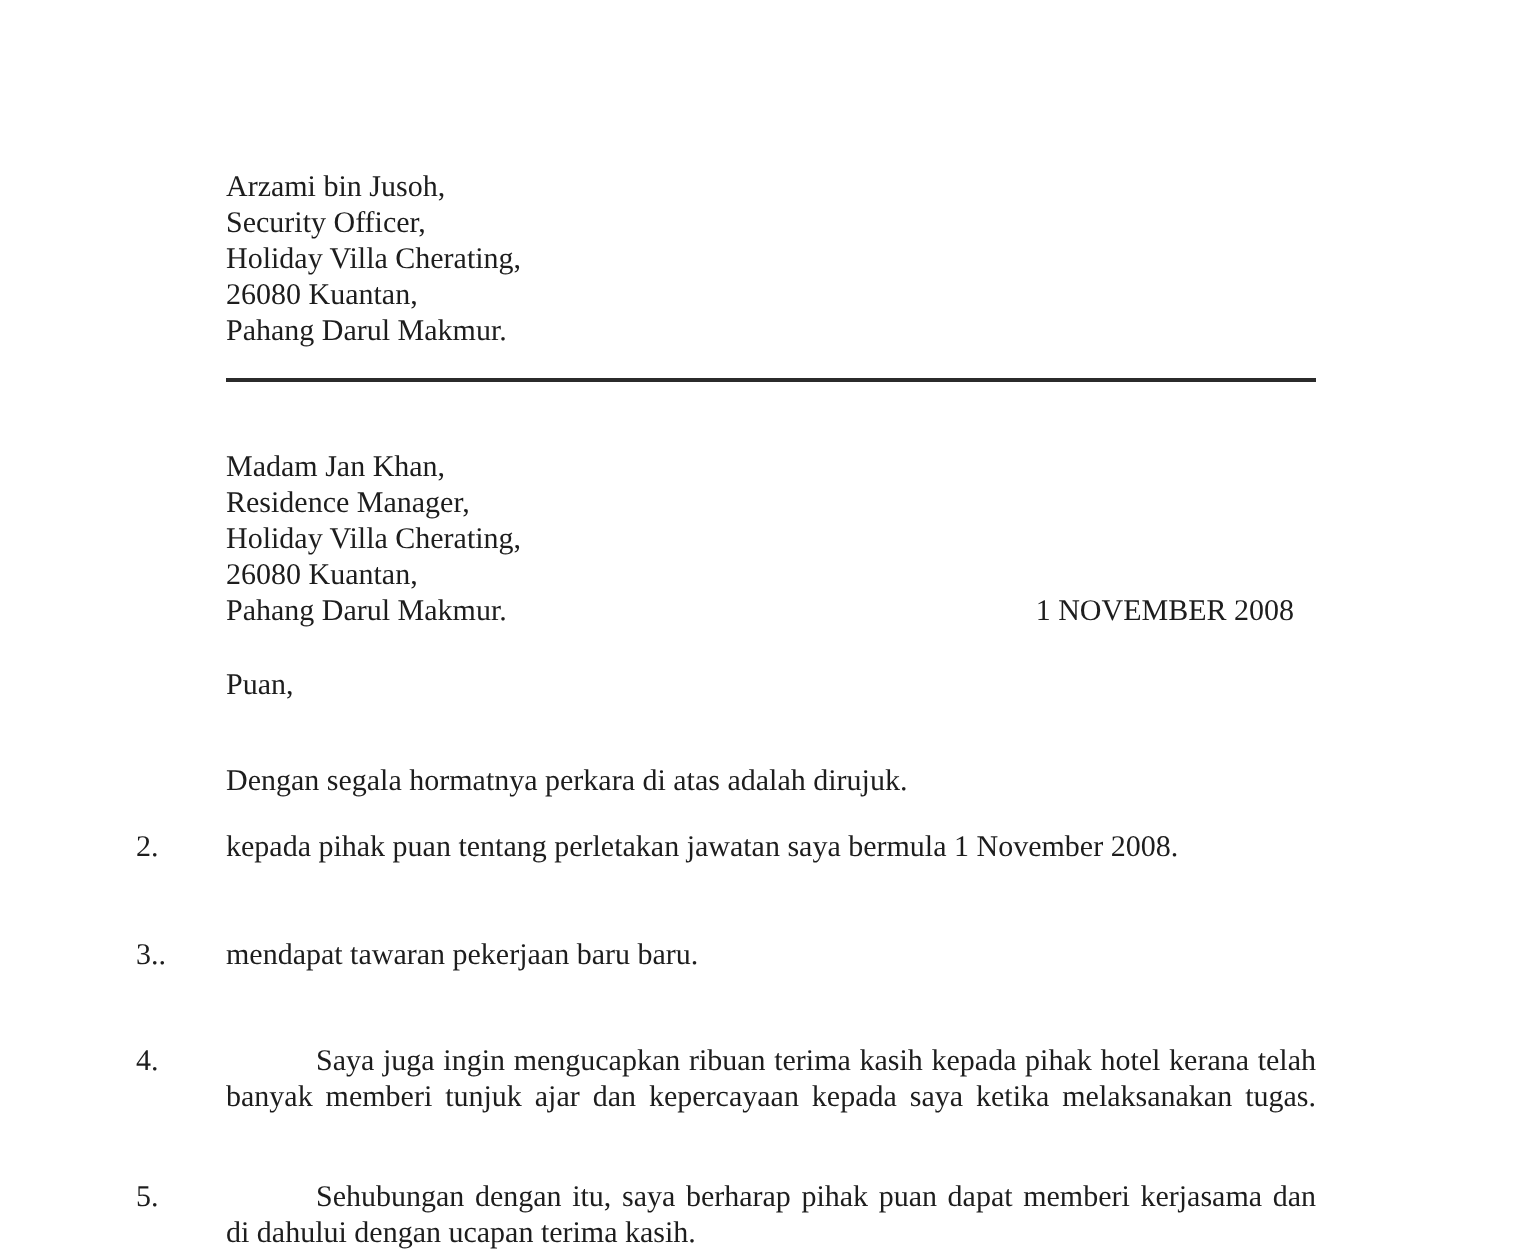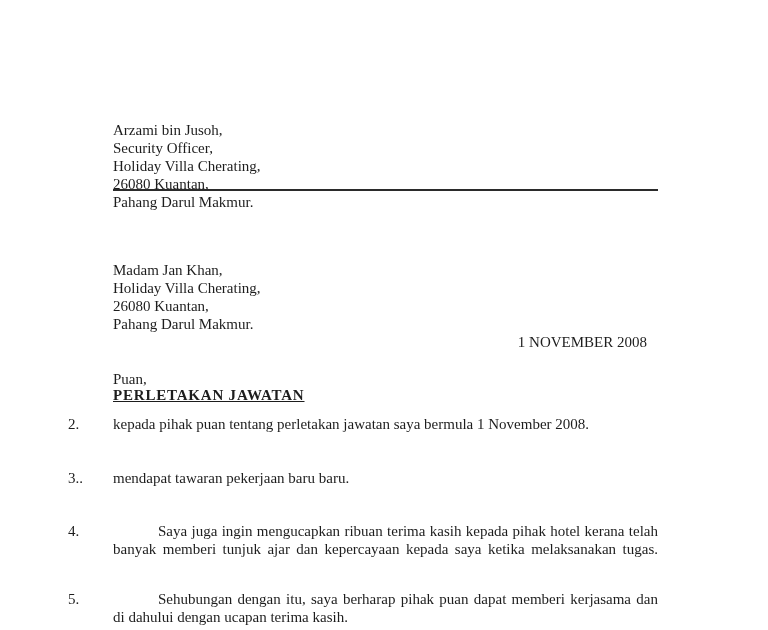--- a/index.html
+++ b/index.html
@@ -18,21 +18,21 @@
     line-height: 18px;
     color: #1d1d1d;
   }
   .content {
     position: absolute;
     left: 113px;
     top: 0;
     width: 545px;
     height: 630px;
   }
-  .block { position: absolute; left: 0; width: 100%; margin-top: 36px; }
+  .block { position: absolute; left: 0; width: 100%; }
   .line { height: 18px; white-space: nowrap; }
 
   .rule {
     position: absolute;
     left: 0;
     width: 545px;
     border-top: 2px solid #2b2b2b;
   }
 
   .recipient-row { position: relative; }
@@ -68,30 +68,31 @@
       <div class="line">Security Officer,</div>
       <div class="line">Holiday Villa Cherating,</div>
       <div class="line">26080 Kuantan,</div>
       <div class="line">Pahang Darul Makmur.</div>
     </div>
 
     <div class="rule" style="top:189px"></div>
 
     <div class="block recipient-row" style="top:225px">
       <div class="line">Madam Jan Khan,</div>
+      <div class="line">Residence Manager,</div>
       <div class="line">Holiday Villa Cherating,</div>
       <div class="line">26080 Kuantan,</div>
       <div class="line">Pahang Darul Makmur.</div>
       <div class="letter-date">1 NOVEMBER 2008</div>
     </div>
 
     <div class="block line" style="top:334px">Puan,</div>
 
-    <div class="block subject" style="top:350px">PERLETAKAN JAWATAN</div>
 
+    <div class="block line" style="top:382px">Dengan segala hormatnya perkara di atas adalah dirujuk.</div>
 
     <div class="para" style="top:415px">
       <div class="pline first">
         <span class="num">2.</span>
       </div>
       <div class="pline last">kepada pihak puan tentang perletakan jawatan saya bermula 1 November 2008.</div>
     </div>
 
     <div class="para" style="top:469px">
       <div class="pline first">

